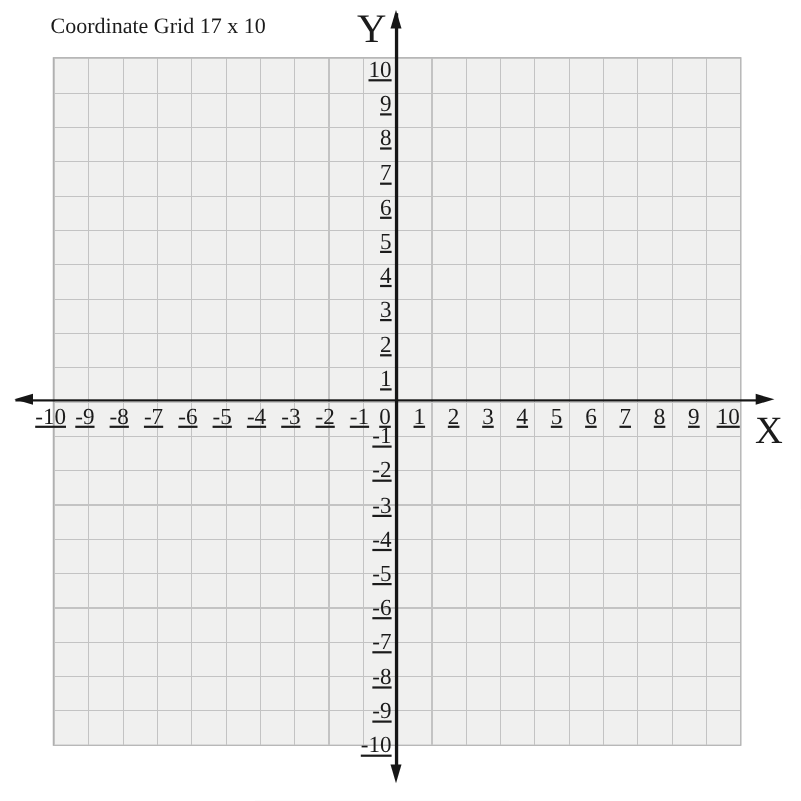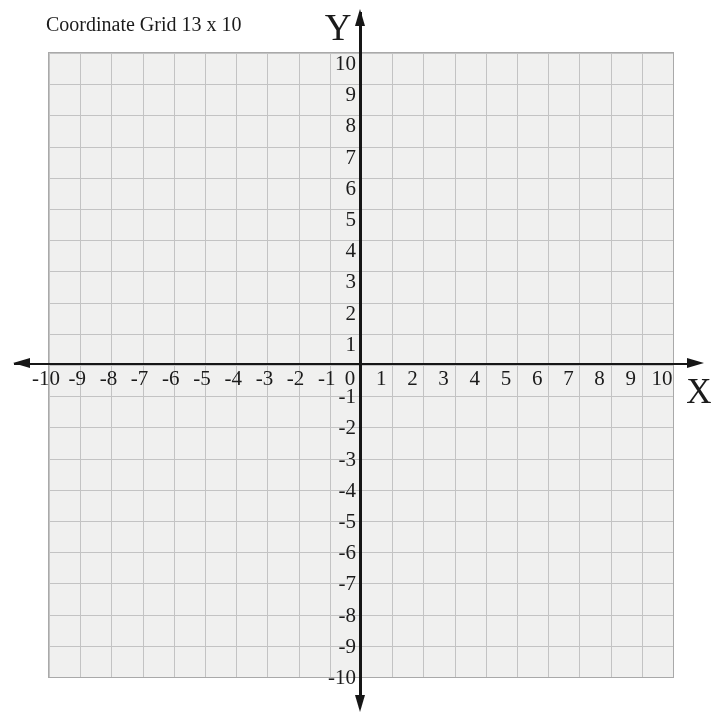--- a/index.html
+++ b/index.html
@@ -48,30 +48,30 @@
 
   .axis-letter {
     position: absolute; color: var(--text);
     transform: translate(-50%, -50%); white-space: nowrap;
   }
   .y-letter { left: 338px; top: 27px;  font-size: 37px; }
   .x-letter { left: 699px; top: 392px; font-size: 35px; }
 
   .tick {
     position: absolute; color: var(--text);
-    font-size: 21px; line-height: 22px; white-space: nowrap;
+    font-size: 21px; line-height: 22px; white-space: nowrap; text-decoration: underline;
   }
   .x-tick { transform: translateX(-50%); text-align: center; top: 367px; }
   .y-tick { left: 276px; width: 80px; text-align: right; }
 </style>
 </head>
 <body>
 
 <div class="canvas">
-  <div class="title">Coordinate Grid 13 x 10</div>
+  <div class="title">Coordinate Grid 17 x 10</div>
 
   <div class="grid"></div>
 
   <div class="axis-line x-line"></div>
   <div class="axis-line y-line"></div>
 
   <div class="ah ah-left"></div>
   <div class="ah ah-right"></div>
   <div class="ah ah-up"></div>
   <div class="ah ah-down"></div>

